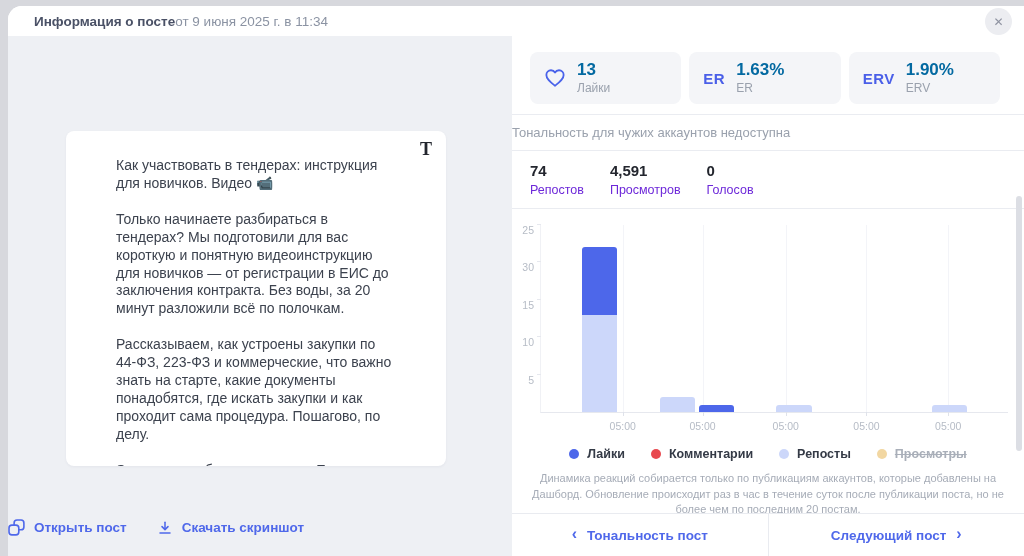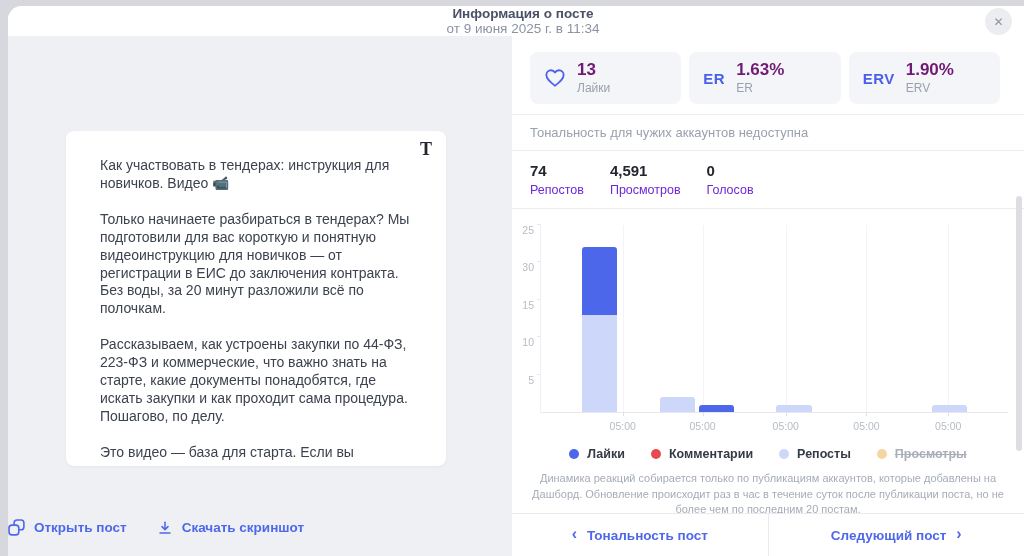--- a/index.html
+++ b/index.html
@@ -6,55 +6,55 @@
   html,body { margin:0; padding:0; }
   body {
     width:1024px; height:556px; position:relative; overflow:hidden;
     background:#d7d8dd;
     font-family:"Liberation Sans", sans-serif;
     -webkit-font-smoothing:antialiased;
   }
   .modal { position:absolute; top:6px; left:8px; right:0; bottom:0;
     background:#fff; border-top-left-radius:14px; overflow:hidden; }
   .modal-header { height:30px; display:flex; align-items:center;
-    padding:0 12px 0 26px; position:relative; background:#fff;flex-direction:column; }
+    padding:0 12px 0 26px; position:relative; background:#fff; }
   .title { font-size:13.5px; font-weight:700; color:#4a5166; }
   .subtitle { font-size:13.5px; color:#8b93a3; margin-left:0; }
   .close-btn { position:absolute; right:12px; top:2px; width:27px; height:27px;
     border-radius:50%; background:#ecedf1; border:none; color:#8e92a0;
     font-size:12px; display:flex; align-items:center; justify-content:center; cursor:pointer; }
   .modal-body { display:flex; height:calc(100% - 30px); }
 
   
   .left-pane { width:504px; background:#eef0f4; position:relative; flex:none; }
   .post-card { position:absolute; left:58px; top:95px; width:380px; height:335px;
     background:#fff; border-radius:8px; padding:26px 34px; overflow:hidden;
     box-shadow:0 1px 3px rgba(30,40,70,.05); }
   .post-type { position:absolute; top:8px; right:14px;
     font-family:"Liberation Serif", serif; font-weight:700; font-size:18px; color:#23262e; }
-  .post-text p { margin:0 0 18px; font-size:14px; line-height:1.28; color:#3c424e; }
+  .post-text p { margin:0 16px 18px; font-size:14px; line-height:1.28; color:#3c424e; }
   .post-actions { position:absolute; top:483px; left:0; width:100%;
     display:flex; justify-content:flex-start; gap:30px; }
   .action-link { display:flex; align-items:center; gap:9px; color:#4f68ea;
     font-size:13.5px; font-weight:700; cursor:pointer; text-decoration:none; }
   .action-link svg { display:block; }
 
   
   .right-pane { flex:1; background:#fff; position:relative; }
   .cards-row { display:flex; gap:8px; margin:16px 24px 0 18px; }
   .stat-card { flex:1; background:#f4f5f8; border-radius:8px; height:52px;
     display:flex; align-items:center; padding:0 14px; gap:11px; }
   .stat-icon { color:#4a63ea; display:flex; }
   .er-badge { font-size:15px; font-weight:700; color:#4a5fe8; letter-spacing:.5px; }
   .stat-col { display:flex; flex-direction:column; }
-  .stat-value { font-size:17px; font-weight:700; color:#701a75; line-height:1.05; }
+  .stat-value { font-size:17px; font-weight:700; color:#0369a1; line-height:1.05; }
   .stat-label { font-size:12px; color:#9aa1ad; margin-top:3px; }
   .h-divider { height:1px; background:#eaecf1; }
   .mt10 { margin-top:10px; }
-  .tonality { height:35px; line-height:35px; padding-left:18px;
+  .tonality { height:35px; line-height:35px; 
     font-size:13px; color:#9aa1ad; }
   .counters { display:flex; gap:26px; padding:11px 0 0 18px; height:57px; }
   .counter-value { font-size:15px; font-weight:700; color:#23262e; }
   .counter-label { font-size:12.5px; color:#6d28d9; margin-top:4px; }
 
   
   .chart-wrap { position:relative; height:230px; margin-top:2px; }
   .plot { position:absolute; left:28px; top:14px; width:468px; height:188px;
     border-bottom:1px solid #e6e8ee; border-left:1px solid #f0f1f5; }
   .y-label { position:absolute; right:calc(100% + 7px); font-size:10.5px;

